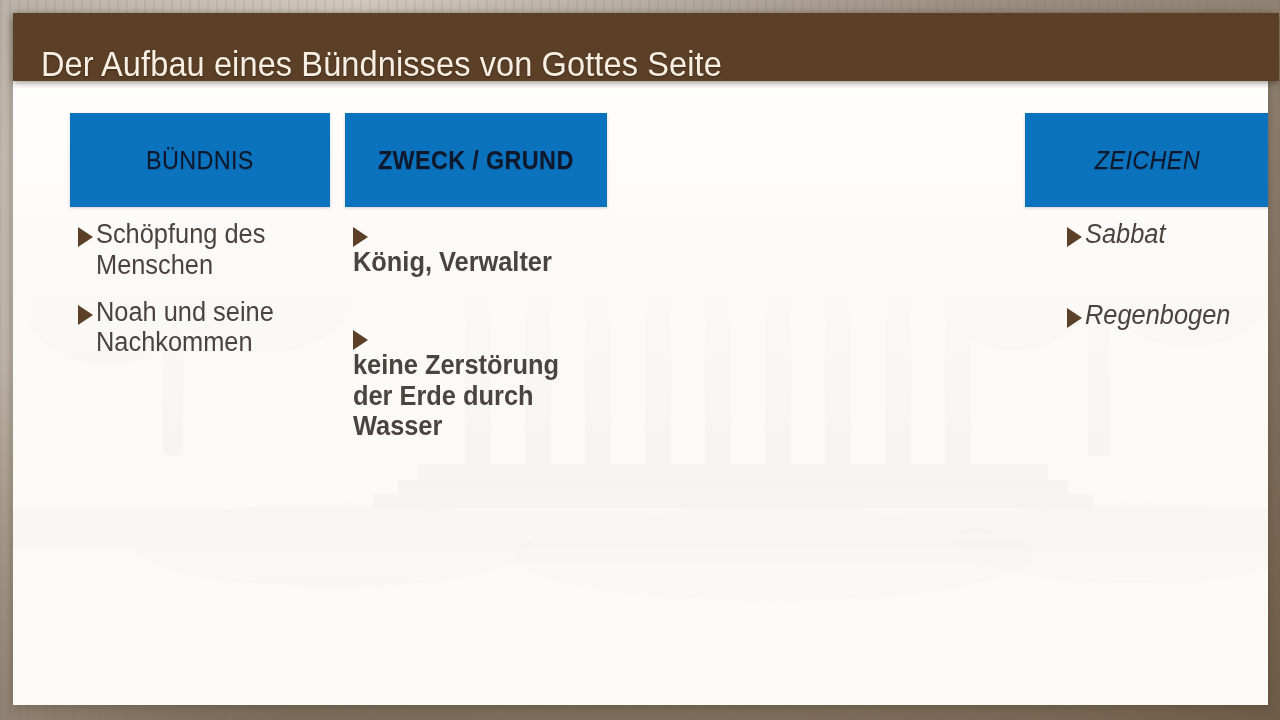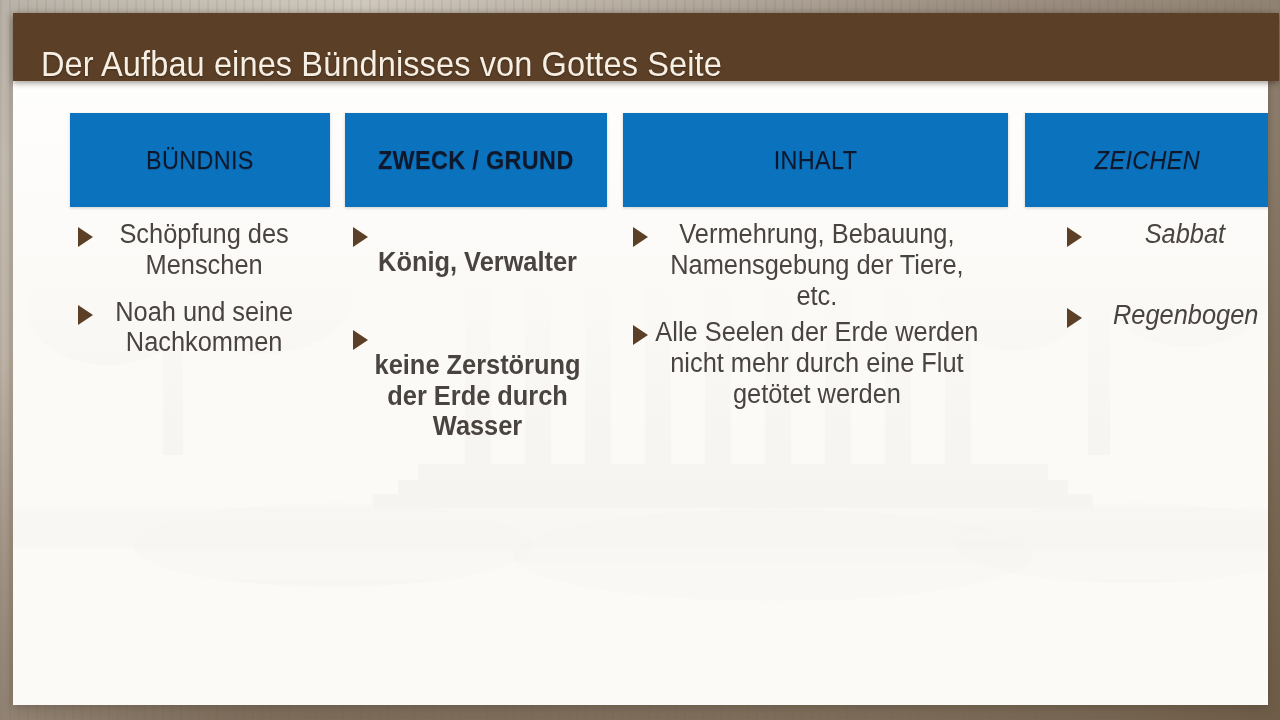--- a/index.html
+++ b/index.html
@@ -120,21 +120,20 @@
     padding-top: 12px;
   }
   .bullet {
     display: flex;
     align-items: flex-start;
     margin-bottom: 18px;
     color: #4a4440;
     font-size: 27px;
     line-height: 1.14;
     font-family: "Liberation Sans", sans-serif;
-    text-align: center;
   }
   .bullet .tri {
     flex: 0 0 auto;
     width: 0;
     height: 0;
     border-style: solid;
     border-width: 10px 0 10px 15px;
     border-color: transparent transparent transparent #5b3f26;
     margin-top: 8px;
     margin-right: 3px;
@@ -150,21 +149,21 @@
   #col-0 { left: 57px;   width: 260px; }
   #col-1 { left: 332px;  width: 262px; font-weight: bold; }
   #col-2 { left: 610px;  width: 385px; }
   #col-3 { left: 1012px; width: 245px; font-style: italic; }
 
   #col-0 .col-body, #col-1 .col-body { padding-left: 8px; padding-right: 4px; }
   #col-2 .col-body { padding-left: 10px; padding-right: 4px; }
   #col-3 .col-body { padding-left: 42px; padding-right: 4px; }
 
   #col-1 .bullet { margin-bottom: 44px; flex-direction: column; }
-  #col-3 .bullet { margin-bottom: 50px; gap: 28px; }
+  #col-3 .bullet { margin-bottom: 50px; }
   #col-2 .bullet { margin-bottom: 6px; }
   #col-0 .bullet { margin-bottom: 16px; }
 </style>
 </head>
 <body>
 
 <div id="slide-frame">
 
   <div id="slide-canvas">
 
@@ -243,35 +242,20 @@
             <span class="tri"></span>
             <span class="btxt">König, Verwalter</span>
           </div>
           <div class="bullet">
             <span class="tri"></span>
             <span class="btxt">keine Zerstörung der Erde durch Wasser</span>
           </div>
         </div>
       </div>
 
-      <div class="column" id="col-2">
-        <div class="col-header">
-          <span>INHALT</span>
-        </div>
-        <div class="col-body">
-          <div class="bullet">
-            <span class="tri"></span>
-            <span class="btxt">Vermehrung, Bebauung, Namensgebung der Tiere, etc.</span>
-          </div>
-          <div class="bullet">
-            <span class="tri"></span>
-            <span class="btxt">Alle Seelen der Erde werden nicht mehr durch eine Flut getötet werden</span>
-          </div>
-        </div>
-      </div>
 
       <div class="column" id="col-3">
         <div class="col-header">
           <span>ZEICHEN</span>
         </div>
         <div class="col-body">
           <div class="bullet">
             <span class="tri"></span>
             <span class="btxt">Sabbat</span>
           </div>

